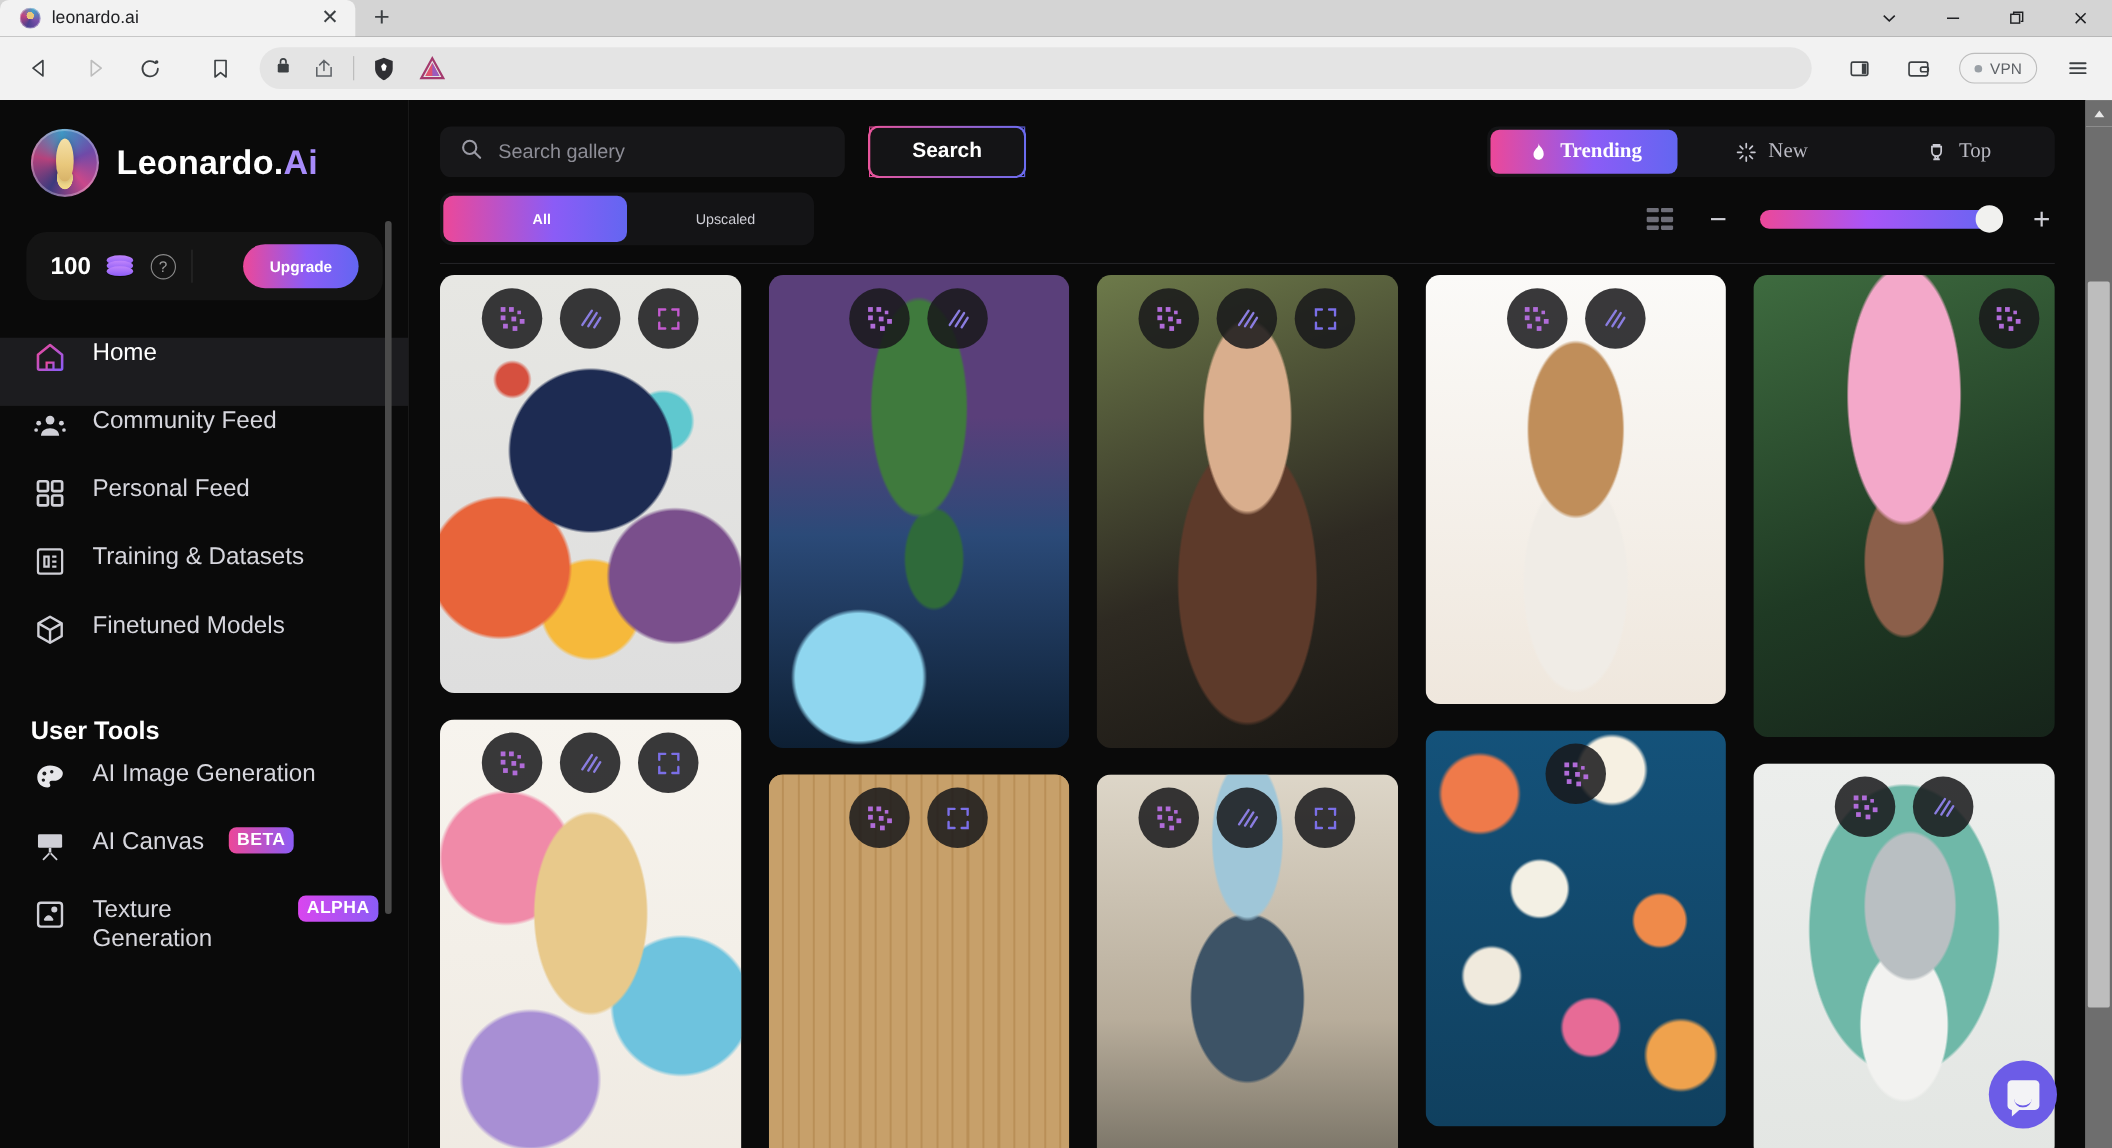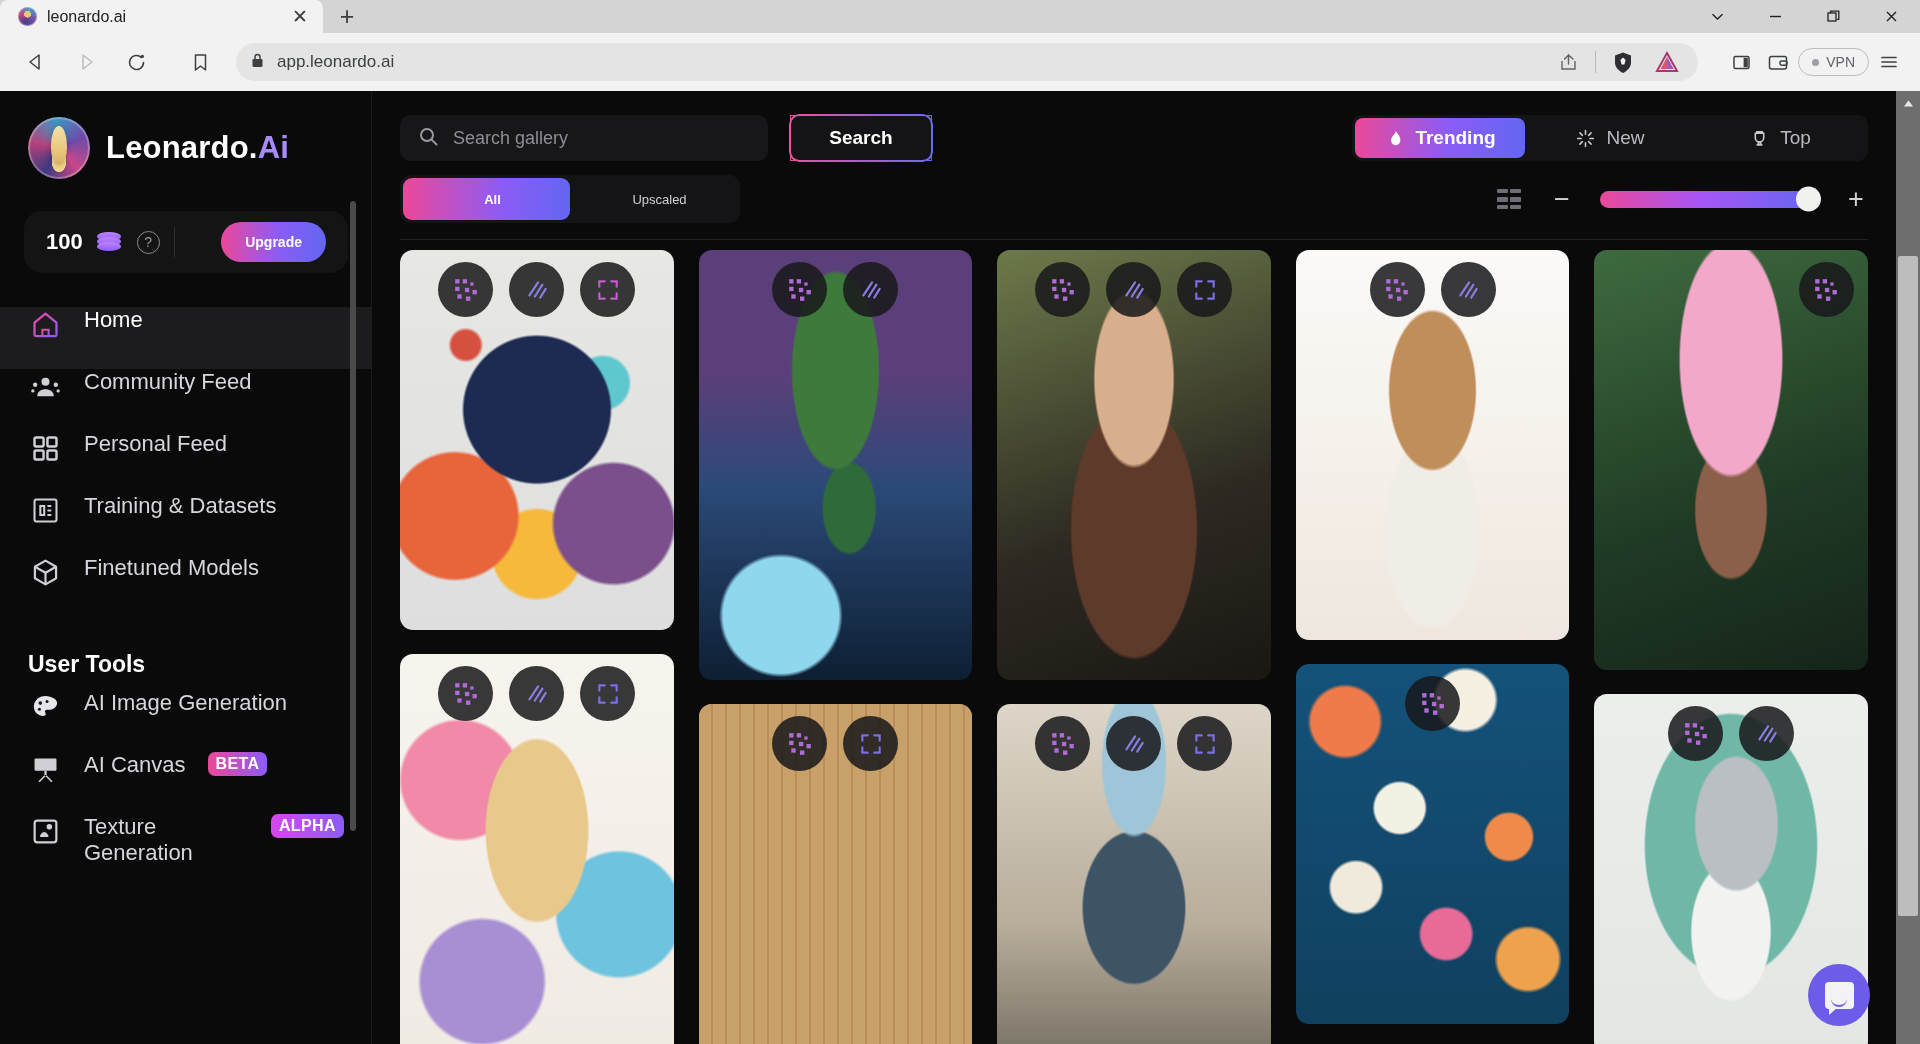--- a/index.html
+++ b/index.html
@@ -33,21 +33,21 @@
             justify-content:center; color:#3c4043; }
   .navbtn.disabled { color:#bdbdbd; }
   .bookmark-btn { width:44px; height:44px; display:flex; align-items:center; justify-content:center;
                   color:#3c4043; margin-left:14px;}
   .omnibox { flex:1; height:38px; background:#e4e4e4; border-radius:19px; margin:0 8px;
              display:flex; align-items:center; padding:0 14px; gap:12px; }
   .omni-url { font-size:17px; color:#3c4043; flex:1; }
   .omni-right { display:flex; align-items:center; gap:10px; }
   .icon-sq { width:34px; height:34px; display:flex; align-items:center; justify-content:center; color:#3c4043;}
   .vline { width:1px; height:22px; background:#b9b9b9; }
-  .toolbar-right { display:flex; align-items:center; gap:3px; padding-left:12px; }
+  .toolbar-right { display:flex; align-items:center; gap:20px; padding-left:12px; }
   .vpn-pill { height:28px; border-radius:14px; border:1px solid #bdbdbd; display:flex;
               align-items:center; gap:7px; padding:0 13px; font-size:14px; color:#5f6368; }
   .vpn-dot { width:7px; height:7px; border-radius:50%; background:#9aa0a6; }
 
   
   .app { flex:1; display:flex; background:#0a0a0a; position:relative; overflow:hidden;}
 
   
   .sidebar { width:372px; flex:none; background:#0a0a0a; position:relative;
              padding:26px 0 0 0; overflow:hidden; }
@@ -105,21 +105,21 @@
   .search-ph { font-size:18px; color:#8d8d96; }
   .search-btn { width:142px; height:46px; border-radius:10px; background:#141416;
                 border:1.6px solid; border-image:linear-gradient(90deg,#ec4899,#6366f1) 1;
                 display:flex; align-items:center; justify-content:center;
                 font-size:19px; font-weight:700; color:#fff; position:relative;}
   .search-btn-outline{ position:absolute; inset:-1.6px; border-radius:10px; padding:1.6px;
      background:linear-gradient(90deg,#e9559b,#6a6cf0);
      -webkit-mask:linear-gradient(#000 0 0) content-box, linear-gradient(#000 0 0);
      -webkit-mask-composite:xor; mask-composite:exclude; pointer-events:none;}
   .seg-right { margin-left:auto; display:flex; align-items:center; background:#141416;
-               border-radius:10px; height:46px; width:516px; padding:3px;}
+               border-radius:10px; height:46px; width:516px; padding:3px;font-family:Liberation Serif, serif;}
   .seg-btn { flex:1; height:40px; border-radius:8px; display:flex; align-items:center;
              justify-content:center; gap:10px; font-size:19px; color:#b9b9c2; }
   .seg-btn.active { background:linear-gradient(90deg,#ec4899,#8b5cf6 55%,#6366f1); color:#fff; font-weight:600;}
   .seg-btn svg { width:21px; height:21px; }
 
   .toprow2 { display:flex; align-items:center; margin-top:14px; }
   .tabs2 { display:flex; background:#141416; border-radius:11px; height:48px; width:340px; padding:3px;}
   .tab2 { flex:1; border-radius:9px; display:flex; align-items:center; justify-content:center;
           font-size:13px; color:#cfcfd6;padding-left:12px;}
   .tab2.active { background:linear-gradient(90deg,#ec4899,#8b5cf6 60%,#6366f1); color:#fff; font-weight:600;}
@@ -274,21 +274,20 @@
           <path d="M5.5 3h10v15l-5-4-5 4z" fill="none" stroke="#3c4043" stroke-width="1.5" stroke-linejoin="round"></path>
         </svg>
     </div>
     <div class="omnibox">
       <span>
         <svg width="15" height="17" viewBox="0 0 15 17">
             <rect x="2.5" y="7" width="10" height="8" rx="1.3" fill="#3c4043"></rect>
             <path d="M5 7V5a2.5 2.5 0 0 1 5 0v2" fill="none" stroke="#3c4043" stroke-width="1.5"></path>
           </svg>
       </span>
-      <span class="omni-url">app.leonardo.ai</span>
       <span class="omni-right">
         <span class="icon-sq">
           <svg width="21" height="21" viewBox="0 0 21 21">
               <path d="M4 9v8h13V9" fill="none" stroke="#5f6368" stroke-width="1.4"></path>
               <path d="M10.5 12V3m0 0l4.5 4M10.5 3L6.6 7" fill="none" stroke="#5f6368" stroke-width="1.4" stroke-linecap="round"></path>
             </svg>
         </span>
         <span class="vline"></span>
         <span class="icon-sq">
           <svg width="22" height="23" viewBox="0 0 22 23">

